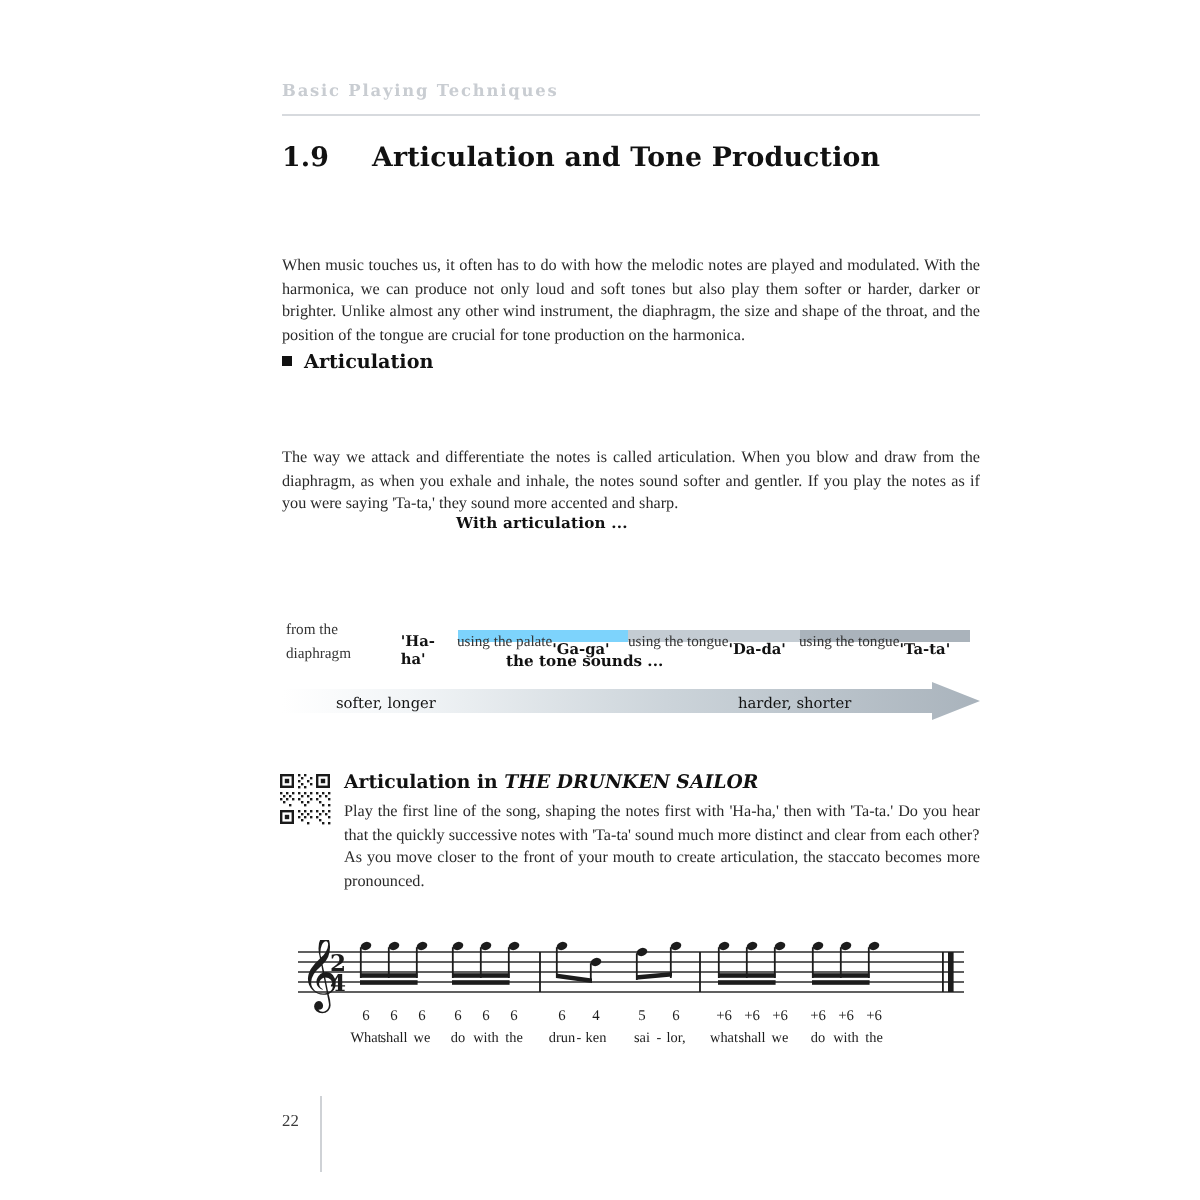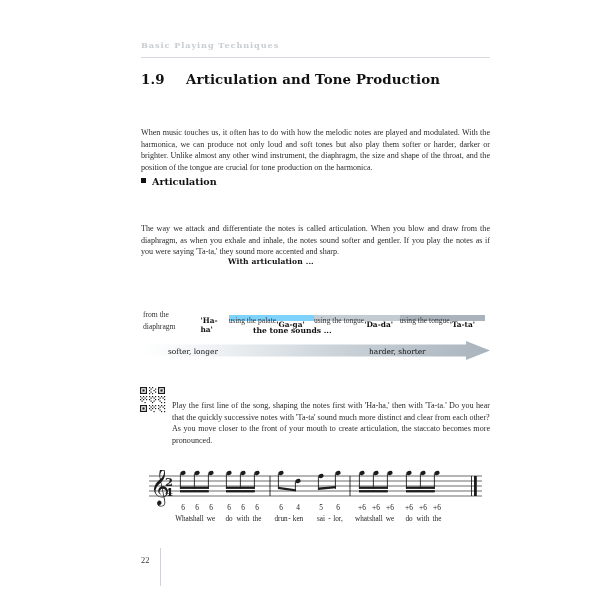--- a/index.html
+++ b/index.html
@@ -363,20 +363,23 @@
         <rect x="23.5" y="20.5" width="1.2" height="1.2"></rect>
           <rect x="19" y="22" width="1.2" height="1.2"></rect>
         <rect x="25" y="22" width="1.2" height="1.2"></rect>
           <rect x="20.5" y="23.5" width="1.2" height="1.2"></rect>
         <rect x="22" y="25" width="1.2" height="1.2"></rect>
           <rect x="25" y="25" width="1.2" height="1.2"></rect>
       </g>
     </svg>
   </div>
 
+  <div class="practice-title">
+    <span>Articulation in </span><span class="italic">THE DRUNKEN SAILOR</span>
+  </div>
 
   <div class="practice-body">
     <p>Play the first line of the song, shaping the notes first with 'Ha-ha,' then with 'Ta-ta.' Do you hear that the quickly successive notes with 'Ta-ta' sound much more distinct and clear from each other?</p>
     <p>As you move closer to the front of your mouth to create articulation, the staccato becomes more pronounced.</p>
   </div>
 
   <div class="notation">
     <svg width="349" height="58" viewBox="0 0 349 58" xmlns="http://www.w3.org/2000/svg" font-family="Liberation Serif, serif">
 
       <g stroke="#2b2b2b" stroke-width="0.7">

